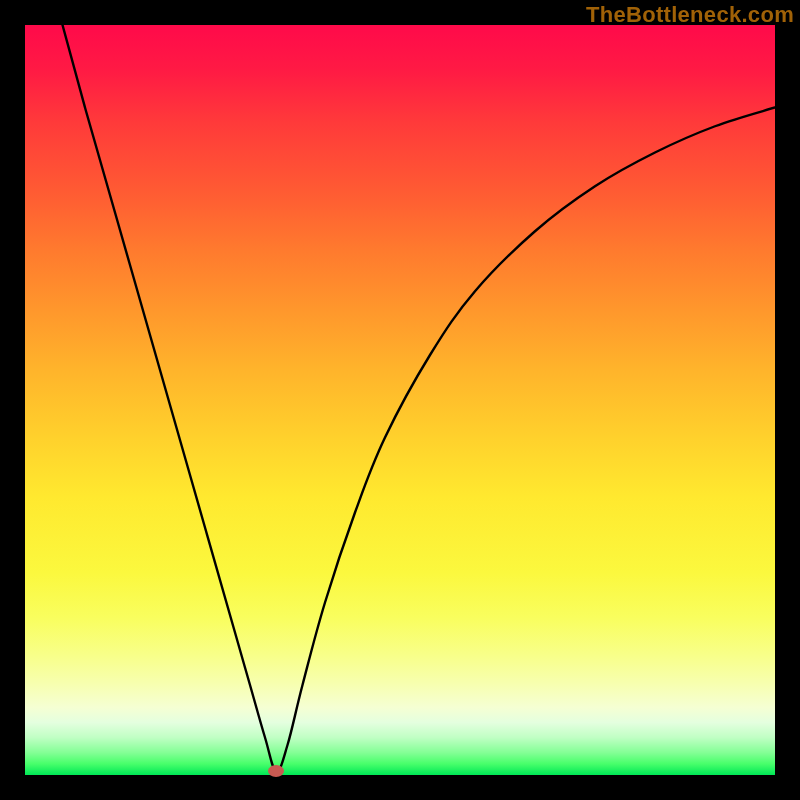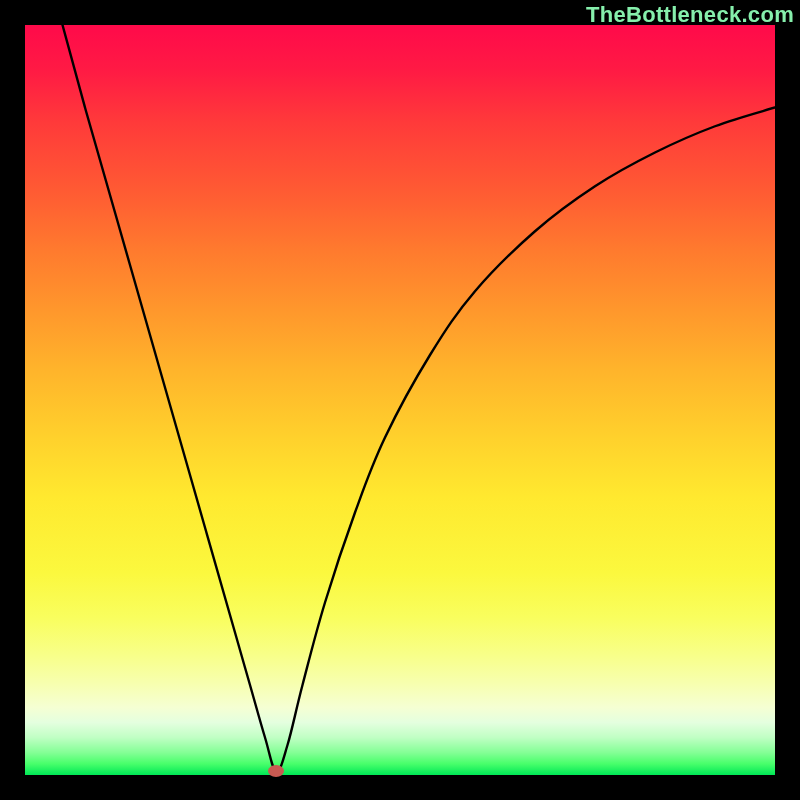--- a/index.html
+++ b/index.html
@@ -53,21 +53,21 @@
     border-radius: 50%;
     transform: translate(-50%, -50%);
   }
   .watermark {
     position: absolute;
     top: 2px;
     right: 6px;
     font-family: Arial, Helvetica, sans-serif;
     font-size: 22px;
     font-weight: bold;
-    color: #86efac;
+    color: #a16207;
     letter-spacing: 0.3px;
   }
 </style>
 </head>
 <body>
 
 <div class="chart-container">
   <div class="plot-area">
     <svg class="curve-svg" viewBox="0 0 750 750" preserveAspectRatio="none">
       <path id="curve-path" fill="none" stroke="#000" stroke-width="2.4" stroke-linecap="round" stroke-linejoin="round" d="M 37.50 0.00 C 41.55 14.85, 50.55 48.75, 60.00 82.50 C 69.45 116.25, 79.20 149.70, 90.00 187.50 C 100.80 225.30, 109.20 254.70, 120.00 292.50 C 130.80 330.30, 139.20 359.70, 150.00 397.50 C 160.80 435.30, 169.20 464.70, 180.00 502.50 C 190.80 540.30, 201.90 579.15, 210.00 607.50 C 218.10 635.85, 219.60 641.10, 225.00 660.00 C 230.40 678.90, 235.28 696.98, 240.00 712.50 C 244.72 728.02, 247.20 744.90, 251.25 746.25 C 255.30 747.60, 257.77 735.52, 262.50 720.00 C 267.23 704.48, 270.75 685.65, 277.50 660.00 C 284.25 634.35, 290.55 608.55, 300.00 577.50 C 309.45 546.45, 319.20 517.20, 330.00 487.50 C 340.80 457.80, 346.50 440.85, 360.00 412.50 C 373.50 384.15, 388.80 356.32, 405.00 330.00 C 421.20 303.67, 431.10 288.52, 450.00 266.25 C 468.90 243.98, 488.40 225.15, 510.00 206.25 C 531.60 187.35, 548.40 175.43, 570.00 161.25 C 591.60 147.07, 608.40 138.30, 630.00 127.50 C 651.60 116.70, 668.40 109.35, 690.00 101.25 C 711.60 93.15, 739.20 85.88, 750.00 82.50"></path>

